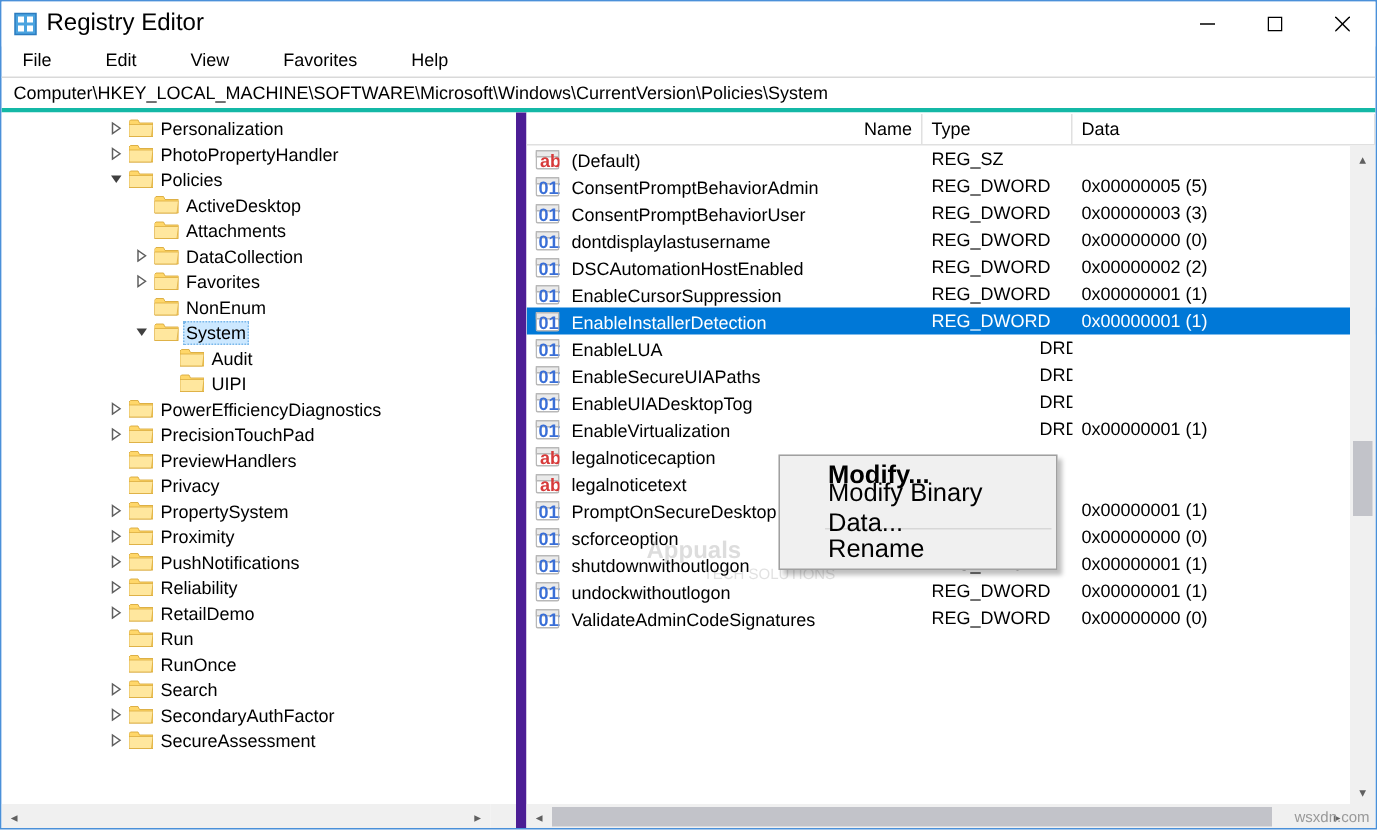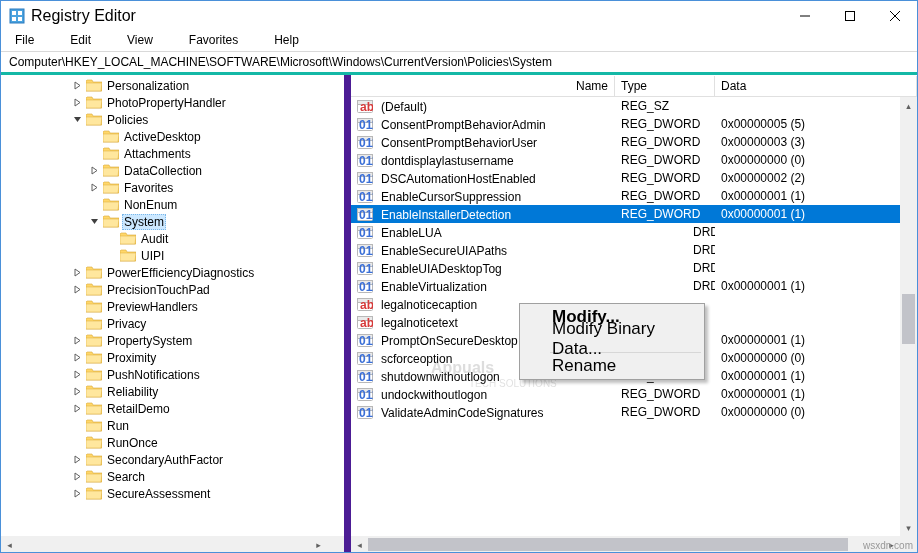--- a/index.html
+++ b/index.html
@@ -429,36 +429,36 @@
               <svg width="9" height="9">
                 <path d="M2 1 L7 4.5 L2 8 Z" fill="none" stroke="#606060"></path>
               </svg>
             </span>
             <span class="fld">
               <svg class="folder-svg" viewBox="0 0 16 13">
                 <path d="M0 2 L0 12 L16 12 L16 3 L7 3 L6 1 L1 1 Z" fill="#ffd76a" stroke="#d9a93a" stroke-width="0.6"></path>
                 <path d="M0 4 L16 4 L15 12 L0 12 Z" fill="#ffe79e" stroke="#d9a93a" stroke-width="0.5"></path>
               </svg>
             </span>
+            <span class="lbl">Search</span>
+          </div>
+          <div class="trow">
+            <span class="sp" style="width:68px"></span>
+            <span class="exp">
+              <svg width="9" height="9">
+                <path d="M2 1 L7 4.5 L2 8 Z" fill="none" stroke="#606060"></path>
+              </svg>
+            </span>
+            <span class="fld">
+              <svg class="folder-svg" viewBox="0 0 16 13">
+                <path d="M0 2 L0 12 L16 12 L16 3 L7 3 L6 1 L1 1 Z" fill="#ffd76a" stroke="#d9a93a" stroke-width="0.6"></path>
+                <path d="M0 4 L16 4 L15 12 L0 12 Z" fill="#ffe79e" stroke="#d9a93a" stroke-width="0.5"></path>
+              </svg>
+            </span>
             <span class="lbl">SecondaryAuthFactor</span>
-          </div>
-          <div class="trow">
-            <span class="sp" style="width:68px"></span>
-            <span class="exp">
-              <svg width="9" height="9">
-                <path d="M2 1 L7 4.5 L2 8 Z" fill="none" stroke="#606060"></path>
-              </svg>
-            </span>
-            <span class="fld">
-              <svg class="folder-svg" viewBox="0 0 16 13">
-                <path d="M0 2 L0 12 L16 12 L16 3 L7 3 L6 1 L1 1 Z" fill="#ffd76a" stroke="#d9a93a" stroke-width="0.6"></path>
-                <path d="M0 4 L16 4 L15 12 L0 12 Z" fill="#ffe79e" stroke="#d9a93a" stroke-width="0.5"></path>
-              </svg>
-            </span>
-            <span class="lbl">Search</span>
           </div>
           <div class="trow">
             <span class="sp" style="width:68px"></span>
             <span class="exp">
               <svg width="9" height="9">
                 <path d="M2 1 L7 4.5 L2 8 Z" fill="none" stroke="#606060"></path>
               </svg>
             </span>
             <span class="fld">
               <svg class="folder-svg" viewBox="0 0 16 13">

